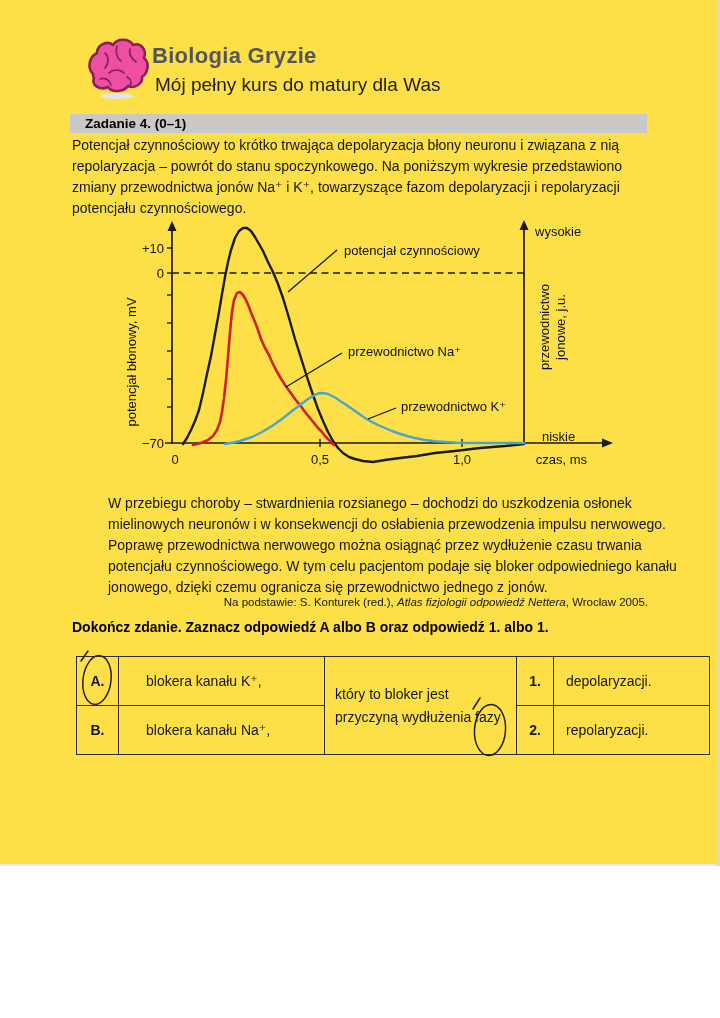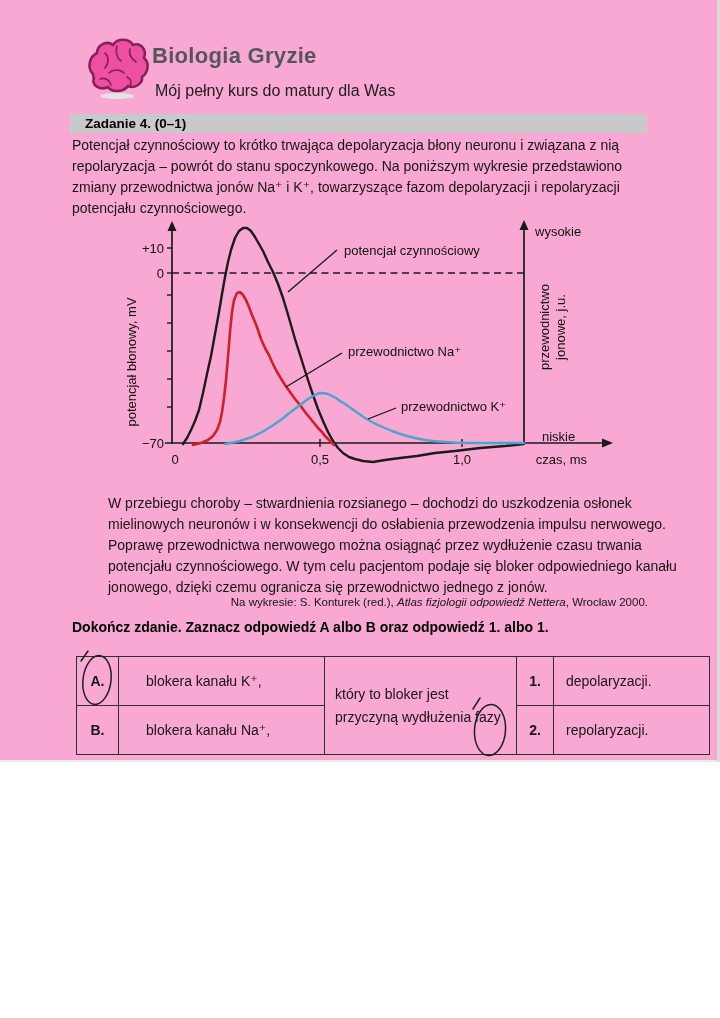--- a/index.html
+++ b/index.html
@@ -1,24 +1,24 @@
 <!DOCTYPE html>
 <html><head>
 <meta charset="utf-8">
 <style>
   html,body{margin:0;padding:0;background:#fff;}
   .page{
-    position:relative;width:720px;height:762px;background:#f9a8d4;
+    position:relative;width:720px;height:866px;background:#fde047;
     font-family:"Liberation Sans","DejaVu Sans",sans-serif;color:#1a1a1a;overflow:hidden;
     box-shadow:inset -3px 0 0 #d9d9d9, inset 0 -2px 0 #e9e9e9;
   }
   .abs{position:absolute;}
   
   .brand-title{left:152px;top:43px;font-size:22px;font-weight:bold;color:#53575c;letter-spacing:.3px;}
-  .brand-tagline{left:155px;top:82px;font-size:16px;color:#202020;}
+  .brand-tagline{left:155px;top:74px;font-size:19px;color:#202020;}
   
   .taskbar{left:70px;top:114px;width:577px;height:19px;background:#c9c9c9;}
   .taskbar span{display:block;padding:2px 0 0 15px;font-size:13.5px;font-weight:bold;color:#000;}
   
   .para{left:72px;width:578px;font-size:14px;line-height:21px;text-align:left;color:#161616;}
   .p1{top:135px;}
   .p2{top:493px;margin-left:36px;}
   .source{left:72px;top:596px;width:576px;font-size:11.5px;text-align:right;color:#161616;}
   .source .ital{font-style:italic;}
   .instruction{left:72px;top:619px;font-size:14px;font-weight:bold;color:#000;}
@@ -114,21 +114,21 @@
     <text x="367" y="252" text-anchor="middle">1,0</text>
     <text x="492" y="252" text-anchor="end">czas, ms</text>
 
     <text transform="translate(41,150) rotate(-90)" text-anchor="middle">potencjał błonowy, mV</text>
     <text transform="translate(454,115) rotate(-90)" text-anchor="middle">przewodnictwo</text>
     <text transform="translate(470,115) rotate(-90)" text-anchor="middle">jonowe, j.u.</text>
   </svg>
 
   <div class="abs para p2">W przebiegu choroby – stwardnienia rozsianego – dochodzi do uszkodzenia osłonek mielinowych neuronów i w konsekwencji do osłabienia przewodzenia impulsu nerwowego. Poprawę przewodnictwa nerwowego można osiągnąć przez wydłużenie czasu trwania potencjału czynnościowego. W tym celu pacjentom podaje się bloker odpowiedniego kanału jonowego, dzięki czemu ogranicza się przewodnictwo jednego z jonów.</div>
 
-  <div class="abs source"><span>Na wykresie: S. Konturek (red.), </span><span class="ital">Atlas fizjologii odpowiedź Nettera</span><span>, Wrocław 2000.</span></div>
+  <div class="abs source"><span>Na podstawie: S. Konturek (red.), </span><span class="ital">Atlas fizjologii odpowiedź Nettera</span><span>, Wrocław 2005.</span></div>
 
   <div class="abs instruction">Dokończ zdanie. Zaznacz odpowiedź A albo B oraz odpowiedź 1. albo 1.</div>
 
   <table class="answer-table">
     <tbody>
         <tr>
       <td class="key">A.</td>
       <td class="opt">blokera kanału K⁺,</td>
       <td class="mid" rowspan="2">
         <div>który to bloker jest</div>

